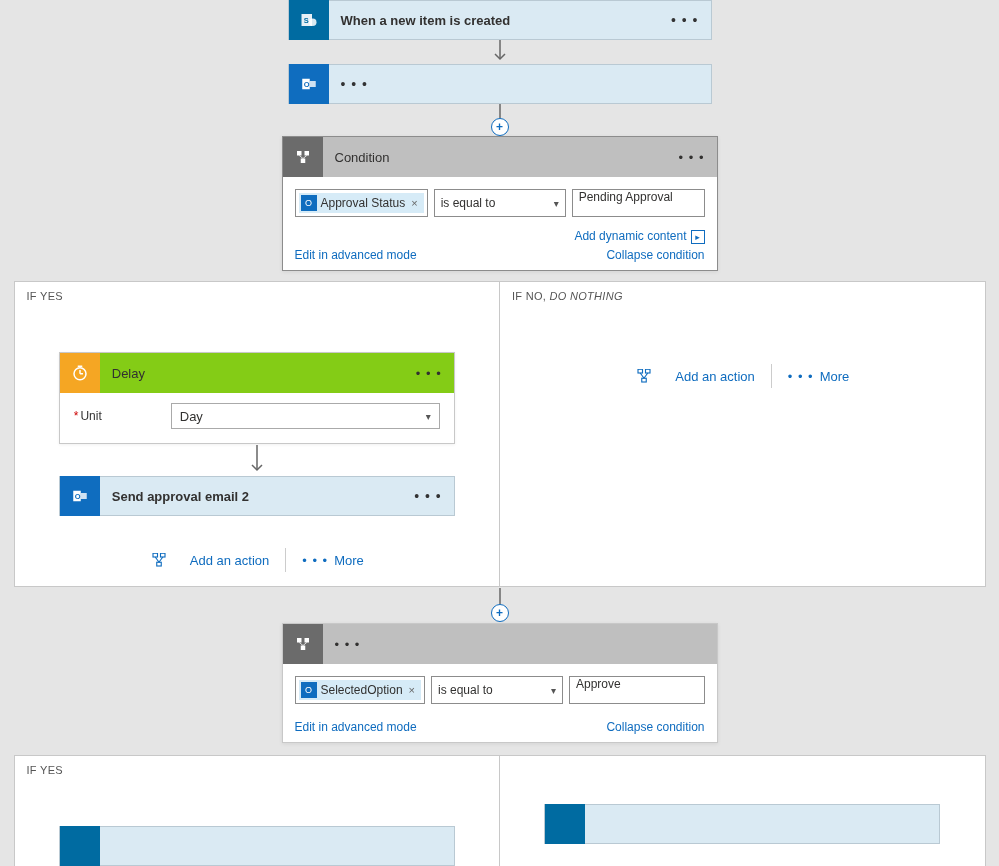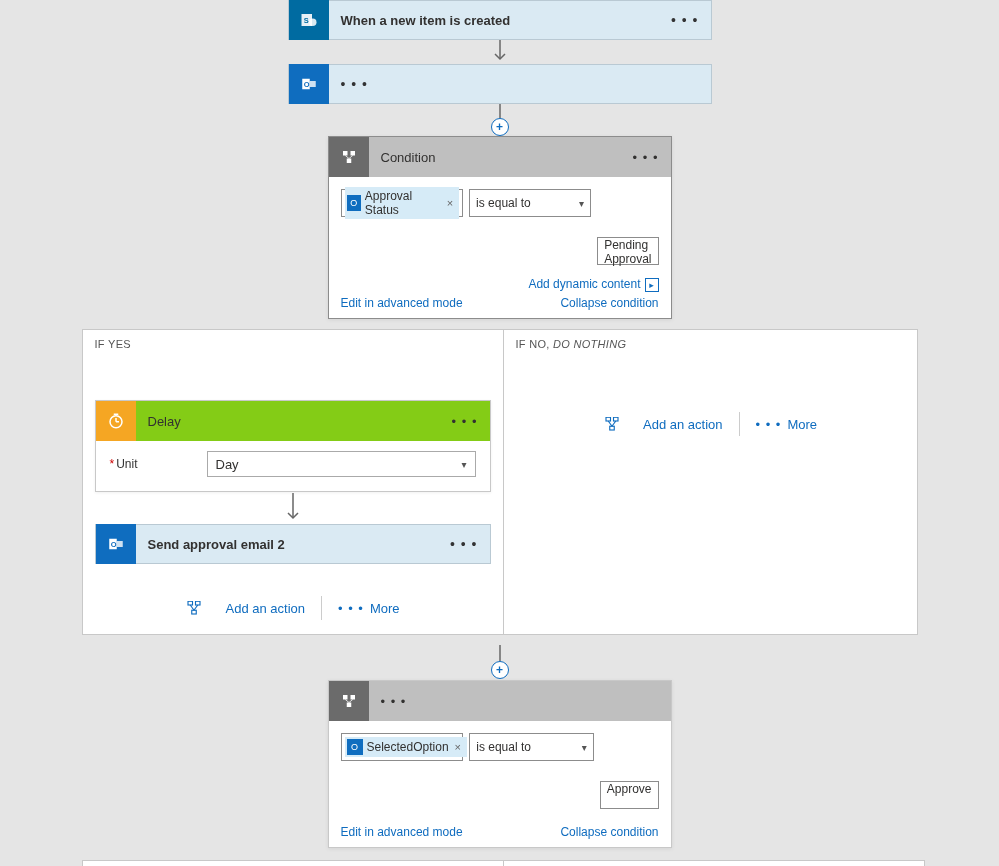--- a/index.html
+++ b/index.html
@@ -12,46 +12,46 @@
   }
   .step .icon-box {
     width: 40px; height: 40px; display: flex; align-items: center; justify-content: center;
     flex: none; color: #fff; font-size: 14px;
   }
   .step .title { padding-left: 12px; flex: 1; font-weight: bold; }
   .step .dots { padding: 0 12px; color: #333; font-size: 14px; letter-spacing: 1px; cursor: pointer; }
   .icon-sp { background: #006ba1; }
   .icon-outlook { background: #0f6dbf; }
   .cond-card {
-    width: 344px; background: #fff; border: 1px solid #c8c8c8;
+    width: 436px; background: #fff; border: 1px solid #c8c8c8;
     display: flex; flex-direction: column; box-shadow: 0 1px 4px rgba(0,0,0,0.08);
   }
   .cond-card.open { border: 1px solid #8c8c8c; }
   .cond-header { height: 40px; display: flex; align-items: center; background: #bfbfbf; }
   .cond-header .icon-box { width: 40px; height: 40px; background:#6b6b6b; display:flex; align-items:center; justify-content:center; color:#fff;}
   .cond-header .title { padding-left: 12px; flex: 1; }
   .cond-header .dots { padding: 0 12px; letter-spacing:1px; cursor:pointer;}
   .cond-body { padding: 12px; display: flex; gap: 6px; align-items:stretch; }
   .token-box { border: 1px solid #8c8c8c; min-width: 120px; display:flex; align-items:center; padding:3px; height:28px; }
   .token { background: #d6ebf7; display:inline-flex; align-items:center; padding:2px 6px 2px 2px; gap:4px; font-size:12px; }
   .token .tk-ic { width:16px; height:16px; background:#0f6dbf; display:inline-flex; align-items:center; justify-content:center; color:#fff; font-size:9px; }
   .token .x { color:#666; font-size:11px; margin-left:2px; cursor:pointer;}
   .op-select { border:1px solid #8c8c8c; height:28px; width:132px; display:flex; align-items:center; justify-content:space-between; padding:0 6px; font-size:12px; }
-  .val-input { border:1px solid #8c8c8c; height:28px; flex:1; padding:0 6px; font-size:12px;margin-top:48px; }
+  .val-input { border:1px solid #8c8c8c; height:28px; flex:1; padding:0 6px; font-size:12px; }
   .cond-links { display:flex; justify-content:space-between; padding: 0 12px 8px 12px; font-size:12px; }
   .dyn { display:flex; justify-content:flex-end; padding: 0 12px 4px; font-size:12px; }
   .link { color:#0f6cbf; cursor:pointer; }
   .arrow { height: 24px; display:flex; align-items:center; justify-content:center; color:#666; font-size:20px; position:relative;}
   .arrow svg { display:block; }
   .plus-badge {
     width:18px; height:18px; border-radius:50%; background:#fff; border:1.5px solid #0f6cbf;
     color:#0f6cbf; font-size:12px; display:flex; align-items:center; justify-content:center;
     position:relative; top:0; font-weight:bold;
   }
-  .branch-row { display:flex; gap:0; width: 836px; margin: 10px auto 9px; }
+  .branch-row { display:flex; gap:0; width: 972px; margin: 10px auto 0; }
   .branch {
     flex:1; background:#fff; border:1px solid #c8c8c8; padding: 8px 12px 14px 12px;
     display:flex; flex-direction:column;
   }
   .branch + .branch { border-left:none; }
   .branch-title { font-size:11px; color:#555; margin-bottom:10px; text-transform:uppercase; letter-spacing:.3px; }
   .branch-title .em { font-style:italic; }
   .branch-inner { display:flex; flex-direction:column; align-items:center; }
   .substep { width: 396px; }
   .delay-card { width:396px; background:#fff; border:1px solid #c8c8c8; box-shadow: 0 1px 3px rgba(0,0,0,.06);}

